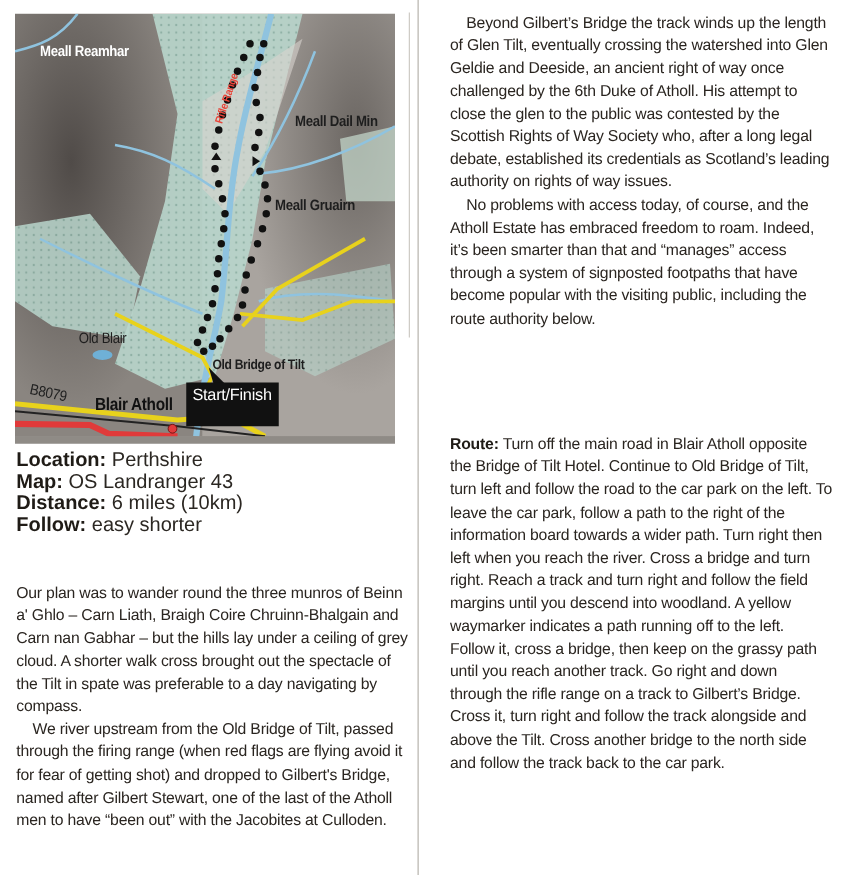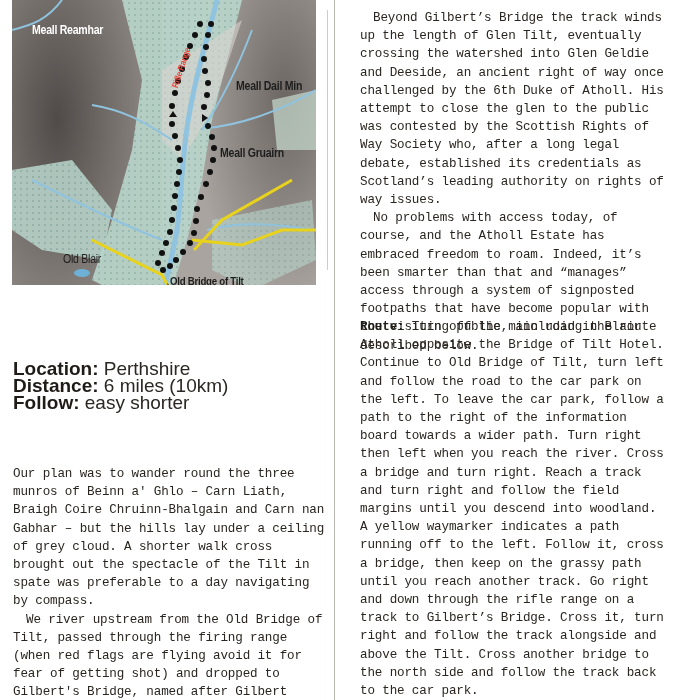--- a/index.html
+++ b/index.html
@@ -1,47 +1,47 @@
 <!DOCTYPE html>
 <html><head>
 <meta charset="utf-8">
 <style>
   html, body { margin:0; padding:0; }
   body {
     width:676px; height:700px; background:#ffffff; position:relative; overflow:hidden;
     font-family:"Liberation Sans", sans-serif; color:#1d1a16;
   }
   .map {
-    position:absolute; left:12px; top:0; width:304px; height:285px;
+    position:absolute; left:12px; top:11px; width:304px; height:344px;
     overflow:hidden; background:#8f8b86;
   }
   .map svg { position:absolute; left:0; top:0; }
   .map-label {
     position:absolute; font-family:"Liberation Sans", sans-serif; font-weight:bold;
     font-size:12px; color:#1e1e1e; white-space:nowrap; letter-spacing:-0.3px;
     transform:scaleX(0.88); transform-origin:left center;
   }
   .map-label.white { color:#ffffff; }
   .map-label.big { font-size:14px; color:#111; }
   .map-label.road { font-weight:normal; font-size:12px; color:#222; transform:rotate(12deg) scaleX(0.9); }
   .map-label.rifle { color:#e8453a; font-size:9px; transform:rotate(-72deg) scaleX(0.9); transform-origin:left top; }
   .start-finish {
     position:absolute; left:137px; top:295px; background:#111; color:#fff; font-weight:normal;
     font-size:13px; padding:2px 6px 18px 5px; white-space:nowrap; letter-spacing:-0.2px;
   }
   .divider { position:absolute; left:334px; top:0; width:1px; height:700px; background:#b9b6b0; }
   .divider2 { position:absolute; left:327px; top:10px; width:1px; height:260px; background:#cfccc6; }
-  .facts { position:absolute; left:13px; top:360px; font-size:19px; line-height:17.2px; color:#2b2722; }
+  .facts { position:absolute; left:13px; top:360px; font-size:16px; line-height:17.2px; color:#2b2722; }
   .facts b { color:#1f1b16; }
-  .col { position:absolute; font-size:12.6px; line-height:18.2px; color:#2a2520; letter-spacing:-0.15px;font-family:Liberation Mono, monospace; }
+  .col { position:absolute; font-size:12.6px; line-height:18.2px; color:#2a2520; letter-spacing:-0.15px; }
   .col p { margin:0; text-indent:13px; }
   .col p.noindent { text-indent:0; }
   .left-col { left:13px; top:465px; width:318px; }
   .right-col { left:360px; top:9px; width:306px; }
-  .route { left:360px; top:318px; width:306px; }
+  .route { left:360px; top:346px; width:306px; }
   .route b { color:#1f1b16; }
 </style>
 </head>
 <body>
 
 <div class="map">
   <svg width="304" height="338" viewBox="0 0 304 338">
     <defs>
       <pattern id="dots" width="6" height="6" patternUnits="userSpaceOnUse">
         <rect width="6" height="6" fill="#b9d6cc"></rect>
@@ -144,29 +144,30 @@
   <span class="map-label road" style="left:12px; top:293px;">B8079</span>
   <span class="map-label big" style="left:64px; top:304px;">Blair Atholl</span>
   <span class="start-finish">Start/Finish</span>
 </div>
 
 <div class="divider2"></div>
 <div class="divider"></div>
 
 <div class="facts">
   <div><b>Location:</b><span> Perthshire</span></div>
+  <div><b>Map:</b><span> OS Landranger 43</span></div>
   <div><b>Distance:</b><span> 6 miles (10km)</span></div>
   <div><b>Follow:</b><span> easy shorter</span></div>
 </div>
 
 <div class="col left-col">
   <p class="noindent">Our plan was to wander round the three munros of Beinn a' Ghlo – Carn Liath, Braigh Coire Chruinn-Bhalgain and Carn nan Gabhar – but the hills lay under a ceiling of grey cloud. A shorter walk cross brought out the spectacle of the Tilt in spate was preferable to a day navigating by compass.</p>
   <p>We river upstream from the Old Bridge of Tilt, passed through the firing range (when red flags are flying avoid it for fear of getting shot) and dropped to Gilbert's Bridge, named after Gilbert Stewart, one of the last of the Atholl men to have “been out” with the Jacobites at Culloden.</p>
 </div>
 
 <div class="col right-col">
   <p>Beyond Gilbert’s Bridge the track winds up the length of Glen Tilt, eventually crossing the watershed into Glen Geldie and Deeside, an ancient right of way once challenged by the 6th Duke of Atholl. His attempt to close the glen to the public was contested by the Scottish Rights of Way Society who, after a long legal debate, established its credentials as Scotland’s leading authority on rights of way issues.</p>
-  <p>No problems with access today, of course, and the Atholl Estate has embraced freedom to roam. Indeed, it’s been smarter than that and “manages” access through a system of signposted footpaths that have become popular with the visiting public, including the route described below.</p>
+  <p>No problems with access today, of course, and the Atholl Estate has embraced freedom to roam. Indeed, it’s been smarter than that and “manages” access through a system of signposted footpaths that have become popular with the visiting public, including the route authority below.</p>
 </div>
 
 <div class="col route">
   <p class="noindent"><b>Route:</b><span> Turn off the main road in Blair Atholl opposite the Bridge of Tilt Hotel. Continue to Old Bridge of Tilt, turn left and follow the road to the car park on the left. To leave the car park, follow a path to the right of the information board towards a wider path. Turn right then left when you reach the river. Cross a bridge and turn right. Reach a track and turn right and follow the field margins until you descend into woodland. A yellow waymarker indicates a path running off to the left. Follow it, cross a bridge, then keep on the grassy path until you reach another track. Go right and down through the rifle range on a track to Gilbert’s Bridge. Cross it, turn right and follow the track alongside and above the Tilt. Cross another bridge to the north side and follow the track back to the car park.</span></p>
 </div>
 
 </body></html>

